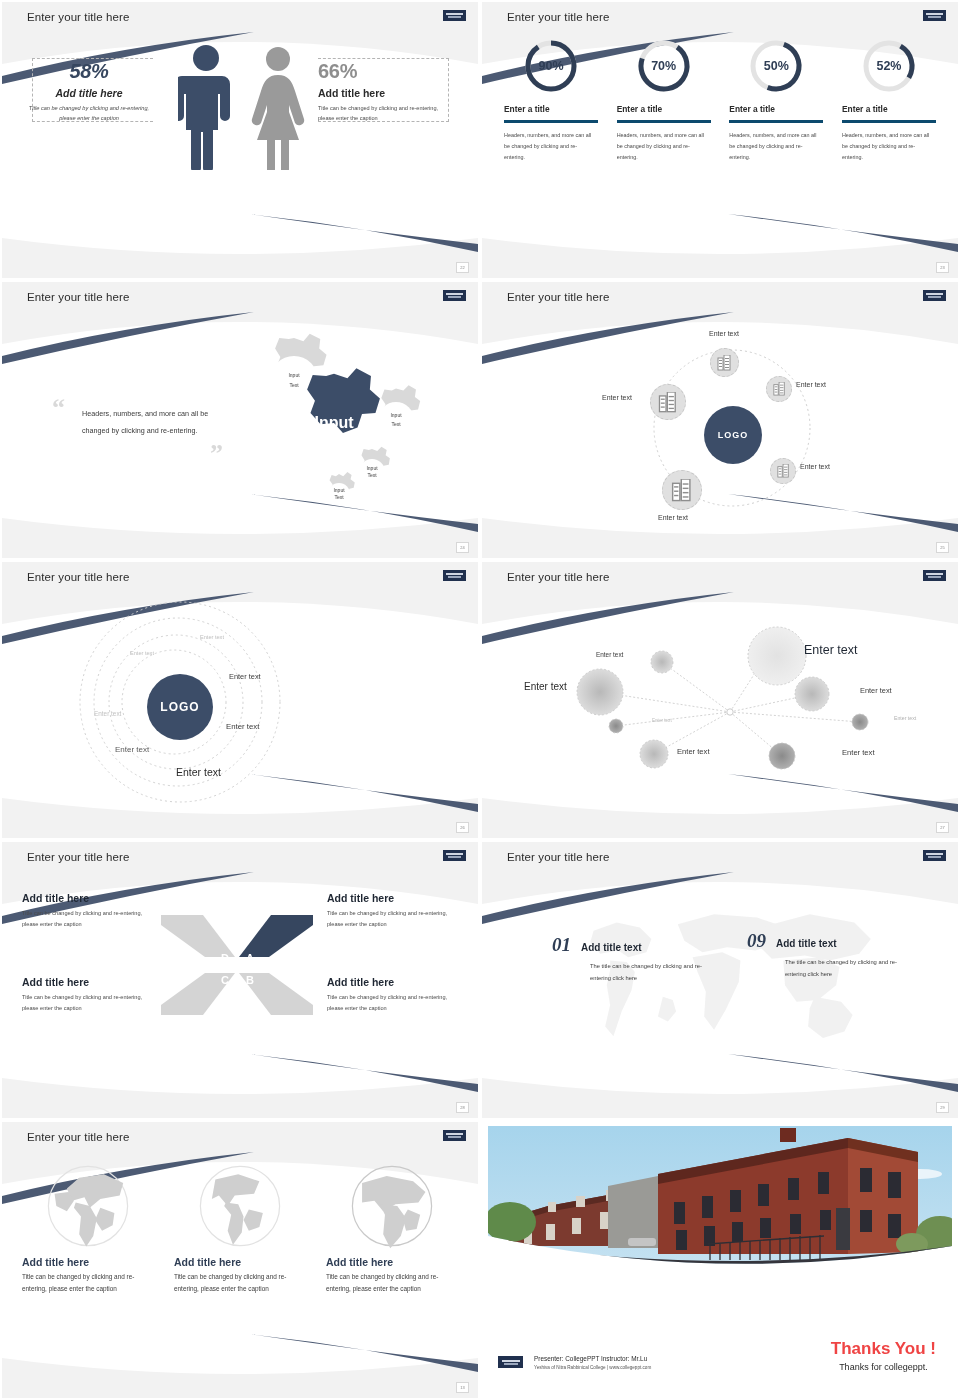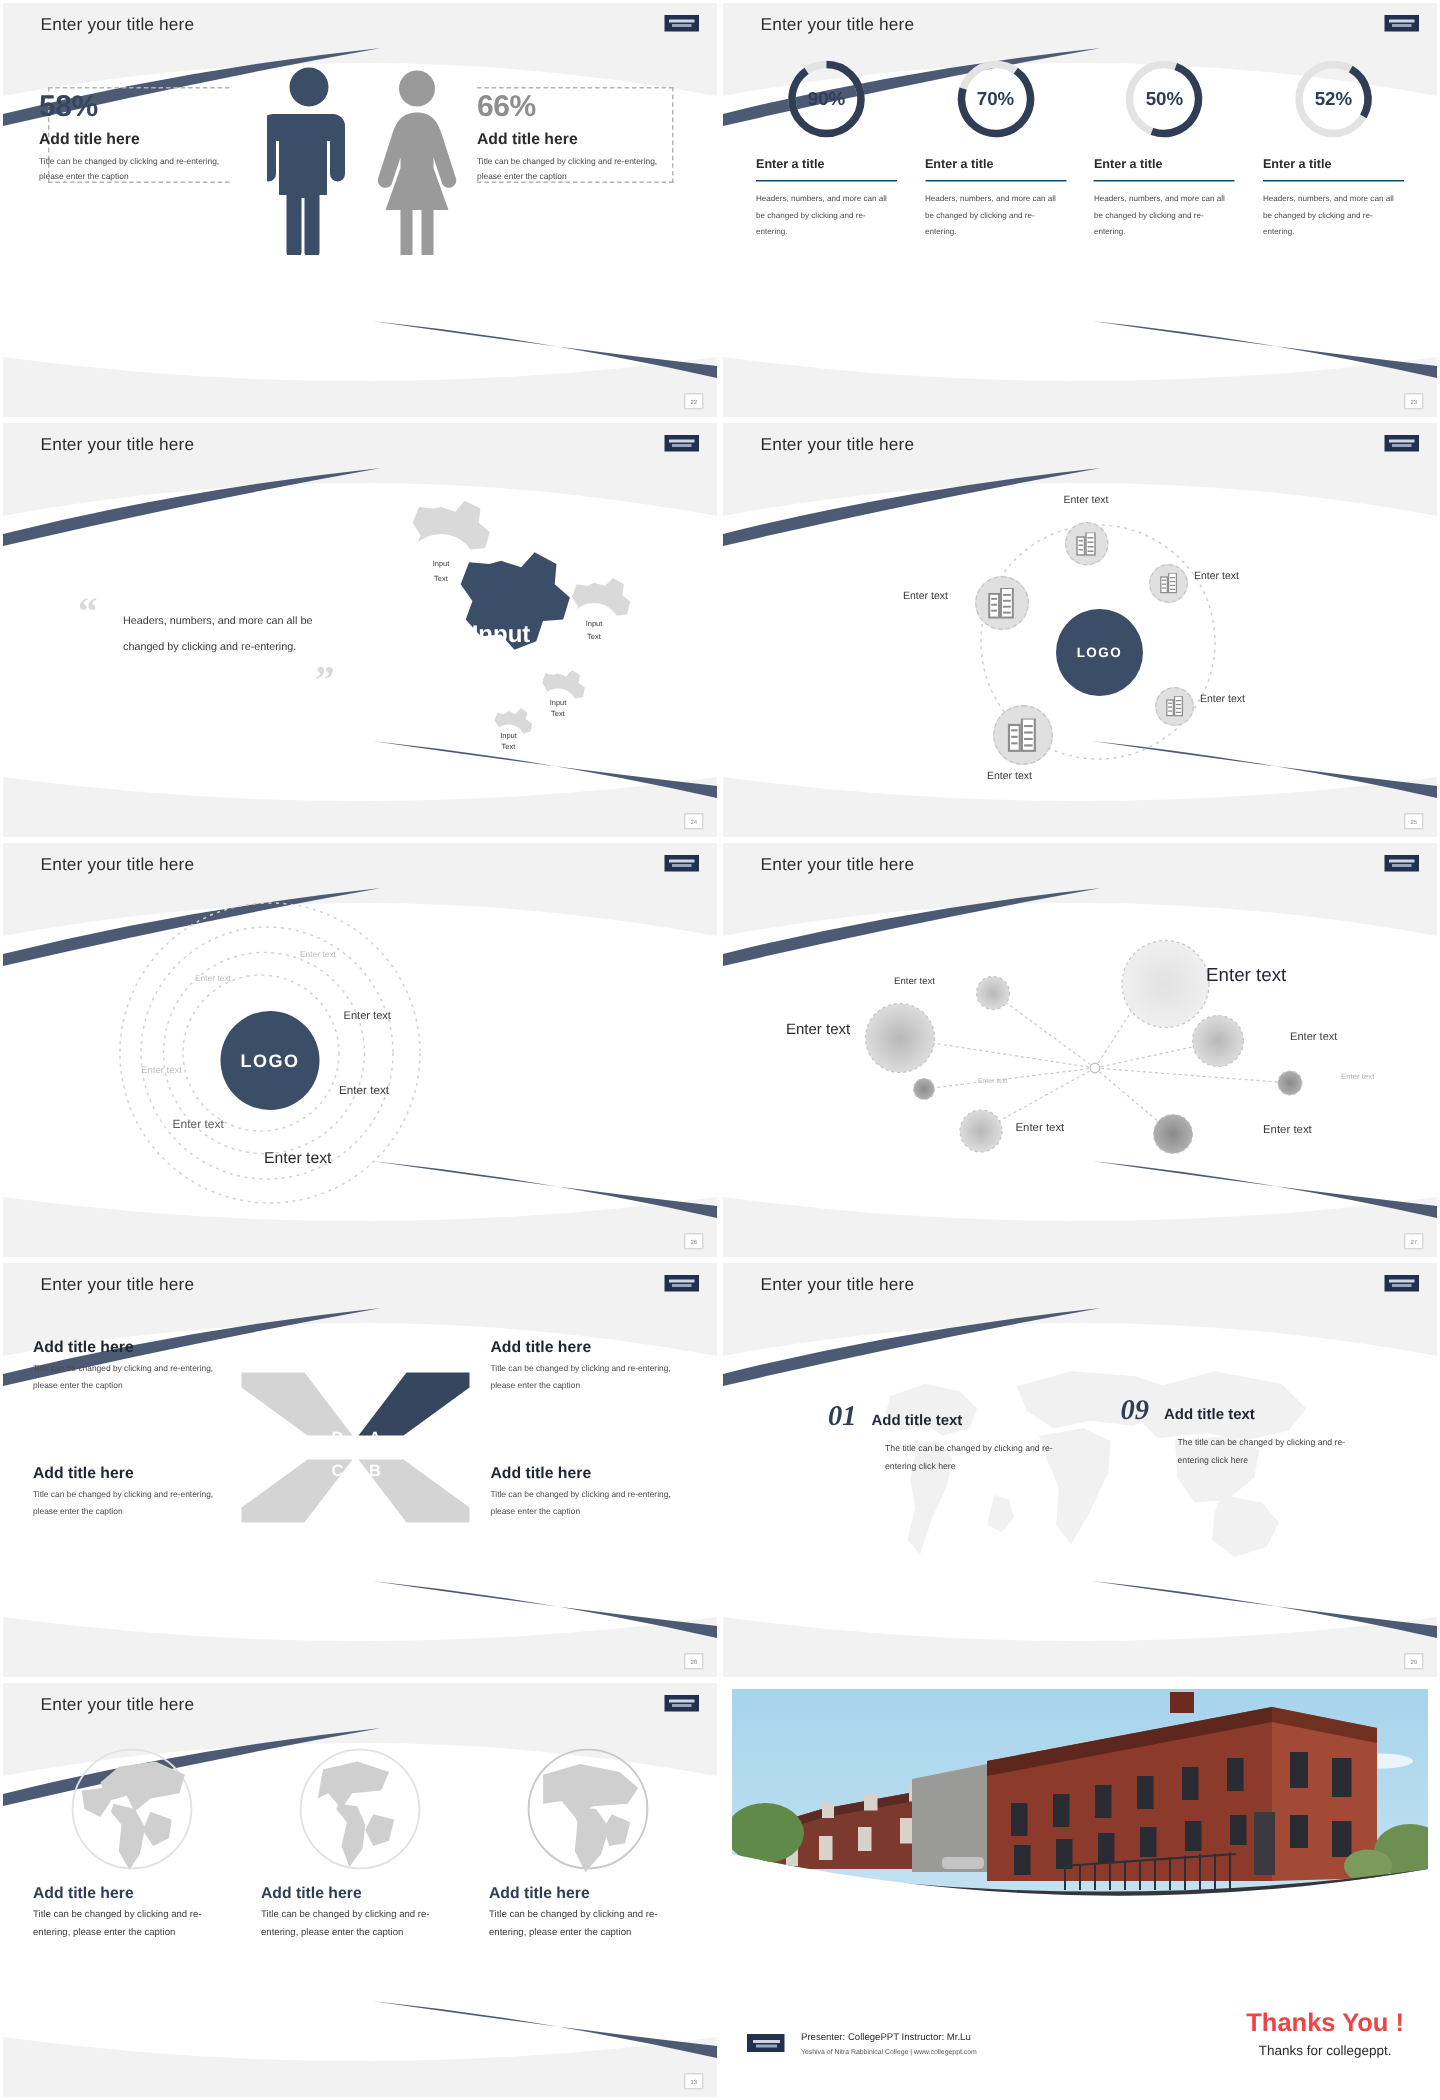--- a/index.html
+++ b/index.html
@@ -29,21 +29,21 @@
   .stat-desc{font-size:5.6px;color:#4a4a4a;line-height:1.85;margin-top:4px;}
 
   
   .donuts{display:flex;justify-content:space-between;padding:0 22px;}
   .donut-col{width:94px;}
   .donut{position:relative;width:56px;height:56px;margin:0 auto;}
   .donut svg{display:block;}
   .donut .val{position:absolute;inset:0;display:flex;align-items:center;justify-content:center;
                font-size:12.5px;font-weight:bold;color:#2f3e55;}
   .donut-title{font-size:8.4px;font-weight:bold;color:#2b2b2b;margin-top:10px;padding-bottom:6px;
-               border-bottom:1px solid #0c4a6e;}
+               border-bottom:3px solid #0c4a6e;}
   .donut-desc{font-size:5.4px;color:#4a4a4a;line-height:2.05;margin-top:7px;}
 
   
   .quote-mark{color:#d9d9d9;font-size:26px;font-weight:bold;font-family:"Liberation Serif",serif;line-height:.6;}
   .quote-text{font-size:7.2px;color:#3a3a3a;line-height:2.3;}
   .gear-label{font-size:5px;fill:#3c3c3c;}
 
   
   .logo-circle{border-radius:50%;background:#3c4d68;color:#fff;display:flex;align-items:center;justify-content:center;
                font-weight:bold;letter-spacing:1px;}
@@ -113,21 +113,21 @@
             </svg>
           </div>
 
           <div class="person" style="left:248px;top:6px;">
             <svg width="56" height="126" viewBox="0 0 56 126">
               <circle cx="28" cy="15" r="12" fill="#9a9a9a"></circle>
               <path d="M28 31 c-10 0 -14 6 -17 16 l-9 28 a5 5 0 0 0 9 4 l6 -18 v7 l-10 28 h10 v29 a4 4 0 0 0 8 0 v-29 h6 v29 a4 4 0 0 0 8 0 v-29 h10 l-10 -28 v-7 l6 18 a5 5 0 0 0 9 -4 l-9 -28 c-3 -10 -7 -16 -17 -16 z" fill="#9a9a9a"></path>
             </svg>
           </div>
 
-          <div style="position:absolute;left:24px;top:22px;width:126px;text-align:left;">
+          <div style="position:absolute;left:24px;top:22px;width:126px;text-align:center;font-style:italic;">
             <div class="stat-num navy">58%</div>
             <div class="stat-title">Add title here</div>
             <div class="stat-desc">Title can be changed by clicking and re-entering, please enter the caption</div>
           </div>
 
           <div style="position:absolute;left:316px;top:22px;width:130px;text-align:left;">
             <div class="stat-num gray">66%</div>
             <div class="stat-title">Add title here</div>
             <div class="stat-desc">Title can be changed by clicking and re-entering, please enter the caption</div>
           </div>

